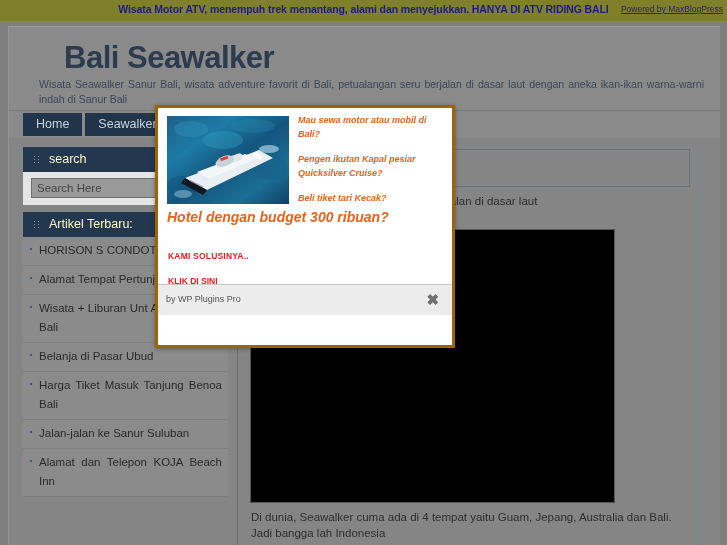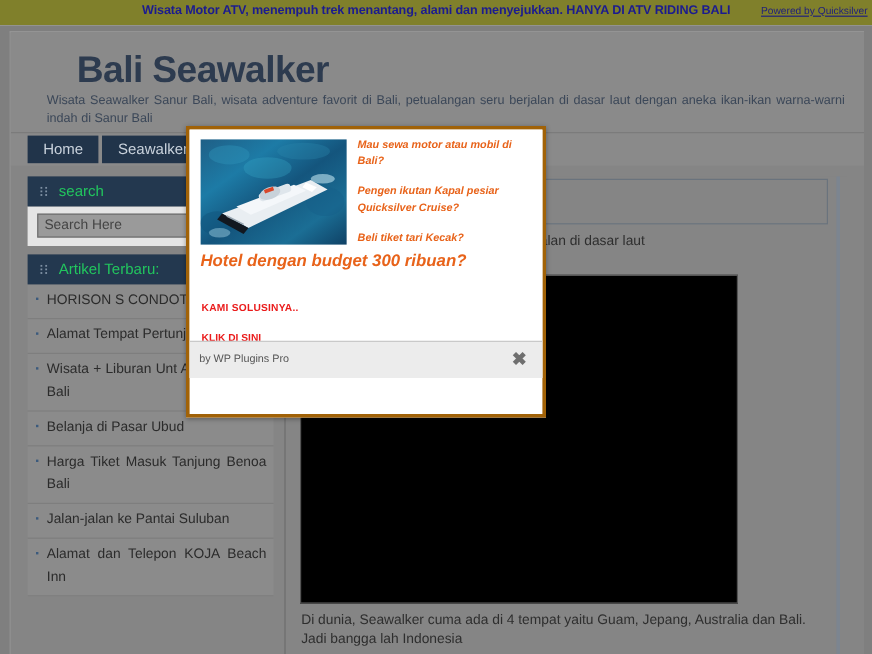--- a/index.html
+++ b/index.html
@@ -118,21 +118,21 @@
 
   
   .sidebar {
     position: absolute;
     left: 14px; top: 9px;
     width: 205px;
   }
   .widget { margin-bottom: 7px; }
   .widget-head {
     background: #23384f;
-    color: #22c55e;
+    color: #fef9c3;
     font-size: 12.5px;
     padding: 5px 10px 6px 10px;
     position: relative;
   }
   .widget-head .grip {
     display: inline-block;
     width: 7px; height: 9px;
     margin-right: 9px;
     vertical-align: -1px;
     background-image:
@@ -318,21 +318,21 @@
     cursor: pointer;
   }
 </style>
 </head>
 <body>
 
 <div id="root">
 
   <div class="topbar">
     <div class="topbar-text">Wisata Motor ATV, menempuh trek menantang, alami dan menyejukkan. HANYA DI ATV RIDING BALI</div>
-    <a class="topbar-credit">Powered by Quicksilver</a>
+    <a class="topbar-credit">Powered by MaxBlogPress</a>
   </div>
 
   <div class="page">
     <div class="page-inner">
 
       <div class="site-header">
         <div class="site-title">Bali Seawalker</div>
         <div class="site-tagline">Wisata Seawalker Sanur Bali, wisata adventure favorit di Bali, petualangan seru berjalan di dasar laut dengan aneka ikan-ikan warna-warni indah di Sanur Bali</div>
       </div>
 
@@ -359,21 +359,21 @@
           <div class="widget">
             <div class="widget-head">
               <span class="grip"></span><span>Artikel Terbaru:</span>
             </div>
             <ul class="art-list">
               <li>HORISON                   S CONDOTEL</li>
               <li>Alamat Tempat Pertunj Barong Bali</li>
               <li>Wisata + Liburan Unt Anak di Pulau Bali</li>
               <li>Belanja di Pasar Ubud</li>
               <li>Harga Tiket Masuk Tanjung Benoa Bali</li>
-              <li>Jalan-jalan ke Pantai Suluban</li>
+              <li>Jalan-jalan ke Sanur Suluban</li>
               <li>Alamat dan Telepon KOJA Beach Inn</li>
 
             </ul>
           </div>
         </div>
 
         <div class="main">
           <div class="post-titlebox"></div>
           <div class="post-text">Bali saja? Itulah Seawalker, wisata berjalan di dasar laut</div>
           <div class="video-box">

